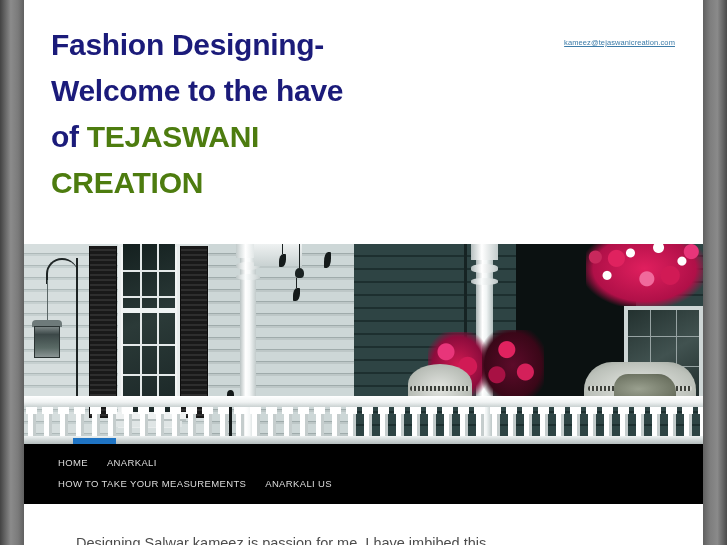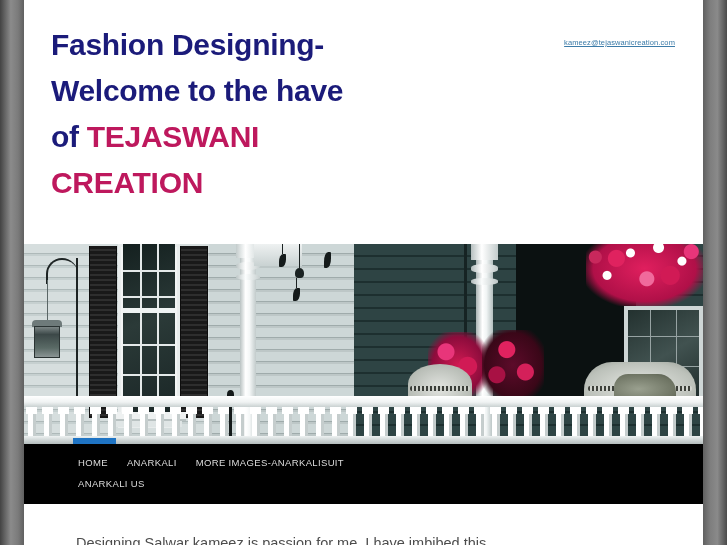--- a/index.html
+++ b/index.html
@@ -68,21 +68,21 @@
     top: 22px;
     width: 420px;
     font-size: 30px;
     font-weight: bold;
     line-height: 46px;
     letter-spacing: -0.3px;
     color: #1b1b7a;
     font-family: "Liberation Sans", sans-serif;
   }
   .site-title .brand {
-    color: #be185d;
+    color: #4d7c0f;
   }
 
   
   .hero {
     position: relative;
     height: 200px;
     width: 679px;
     overflow: hidden;
     background: #9fb2b2;
   }
@@ -449,21 +449,21 @@
 
   
   .site-nav {
     background: #000000;
     padding: 8px 0 10px 0;
     min-height: 53px;
   }
   .nav-row {
     display: flex;
     align-items: center;
-    padding-left: 54px;
+    padding-left: 34px;
     height: 21px;
   }
   .nav-item {
     color: #dcdcdc;
     font-size: 9.5px;
     letter-spacing: 0.35px;
     text-decoration: none;
     white-space: nowrap;
     margin-right: 19px;
     font-family: "Liberation Sans", sans-serif;
@@ -578,23 +578,23 @@
     <div class="baluster-caps"></div>
     <div class="rail-bottom"></div>
 
     <div class="hero-accent-bar"></div>
   </div>
 
   <nav class="site-nav">
     <div class="nav-row">
       <a class="nav-item" href="#">HOME</a>
       <a class="nav-item" href="#">ANARKALI</a>
-      <a class="nav-item" href="#">MORE IMAGES-ANARKALISUIT</a>
     </div>
     <div class="nav-row">
+      <a class="nav-item" href="#">HOW TO TAKE YOUR MEASUREMENTS</a>
       <a class="nav-item" href="#">ANARKALI US</a>
     </div>
   </nav>
 
   <main class="site-body">
     <p class="body-para">Designing Salwar kameez is passion for me. I have imbibed this</p>
   </main>
 
 </div>
 

